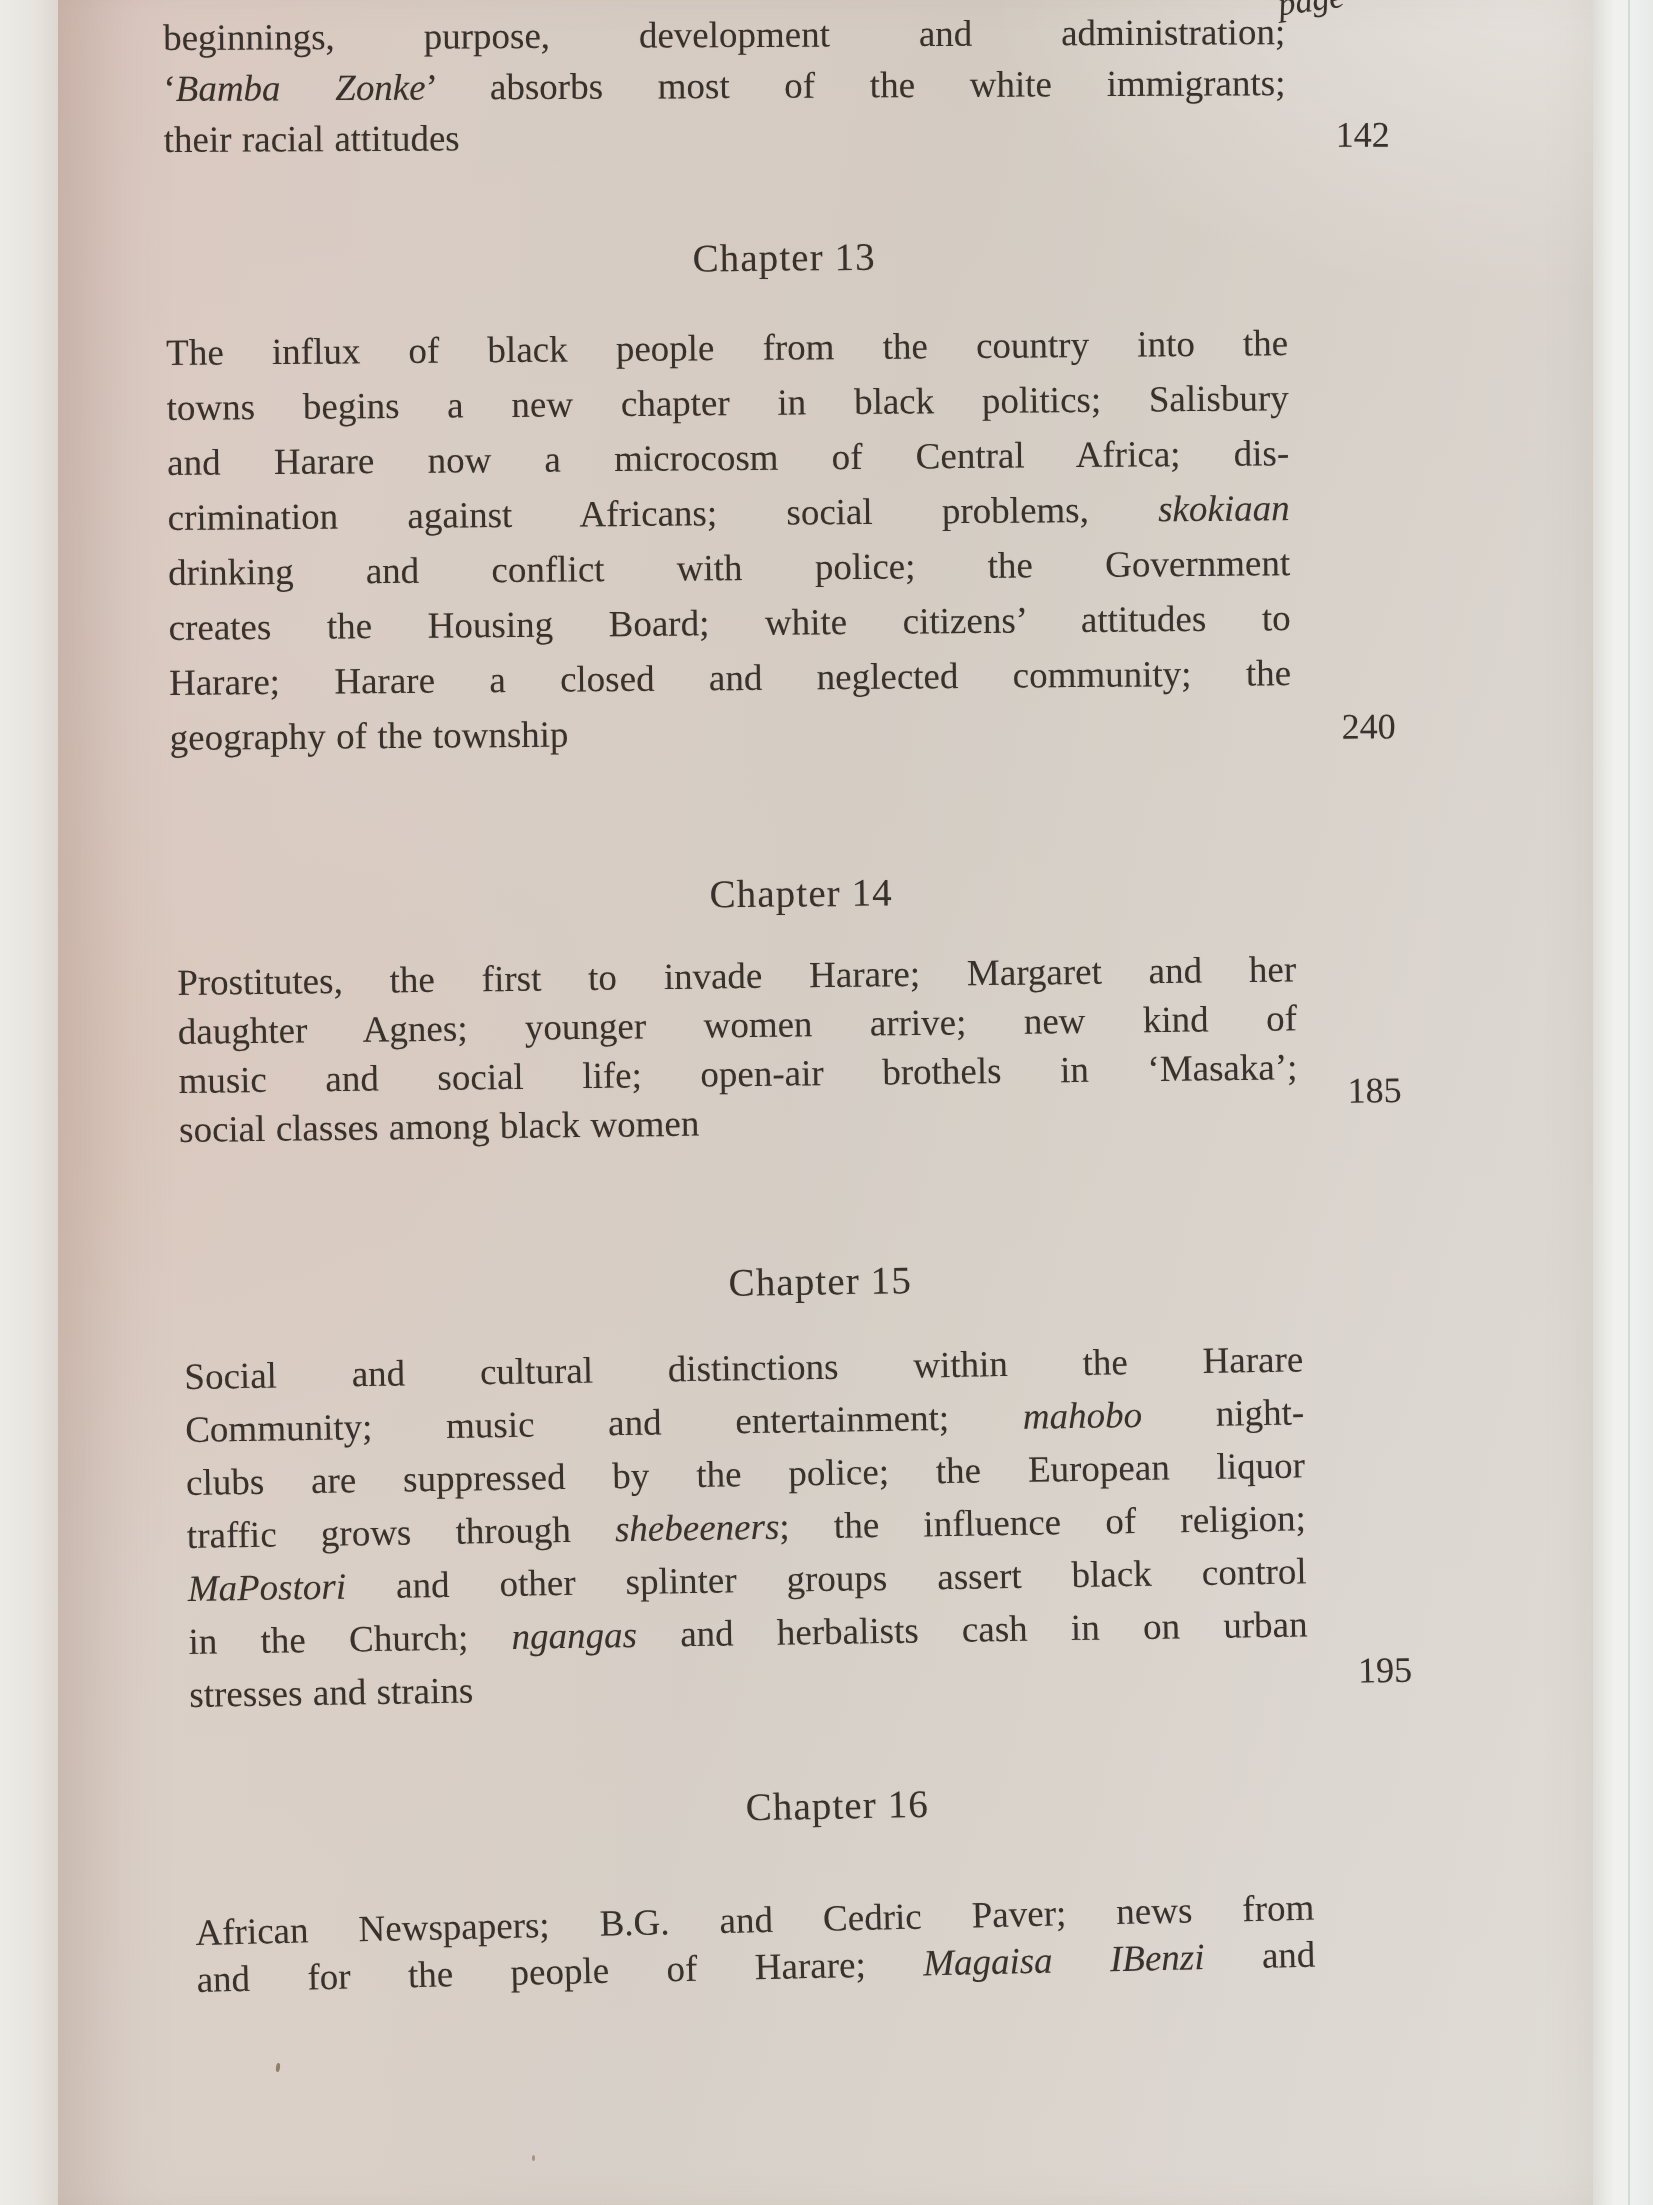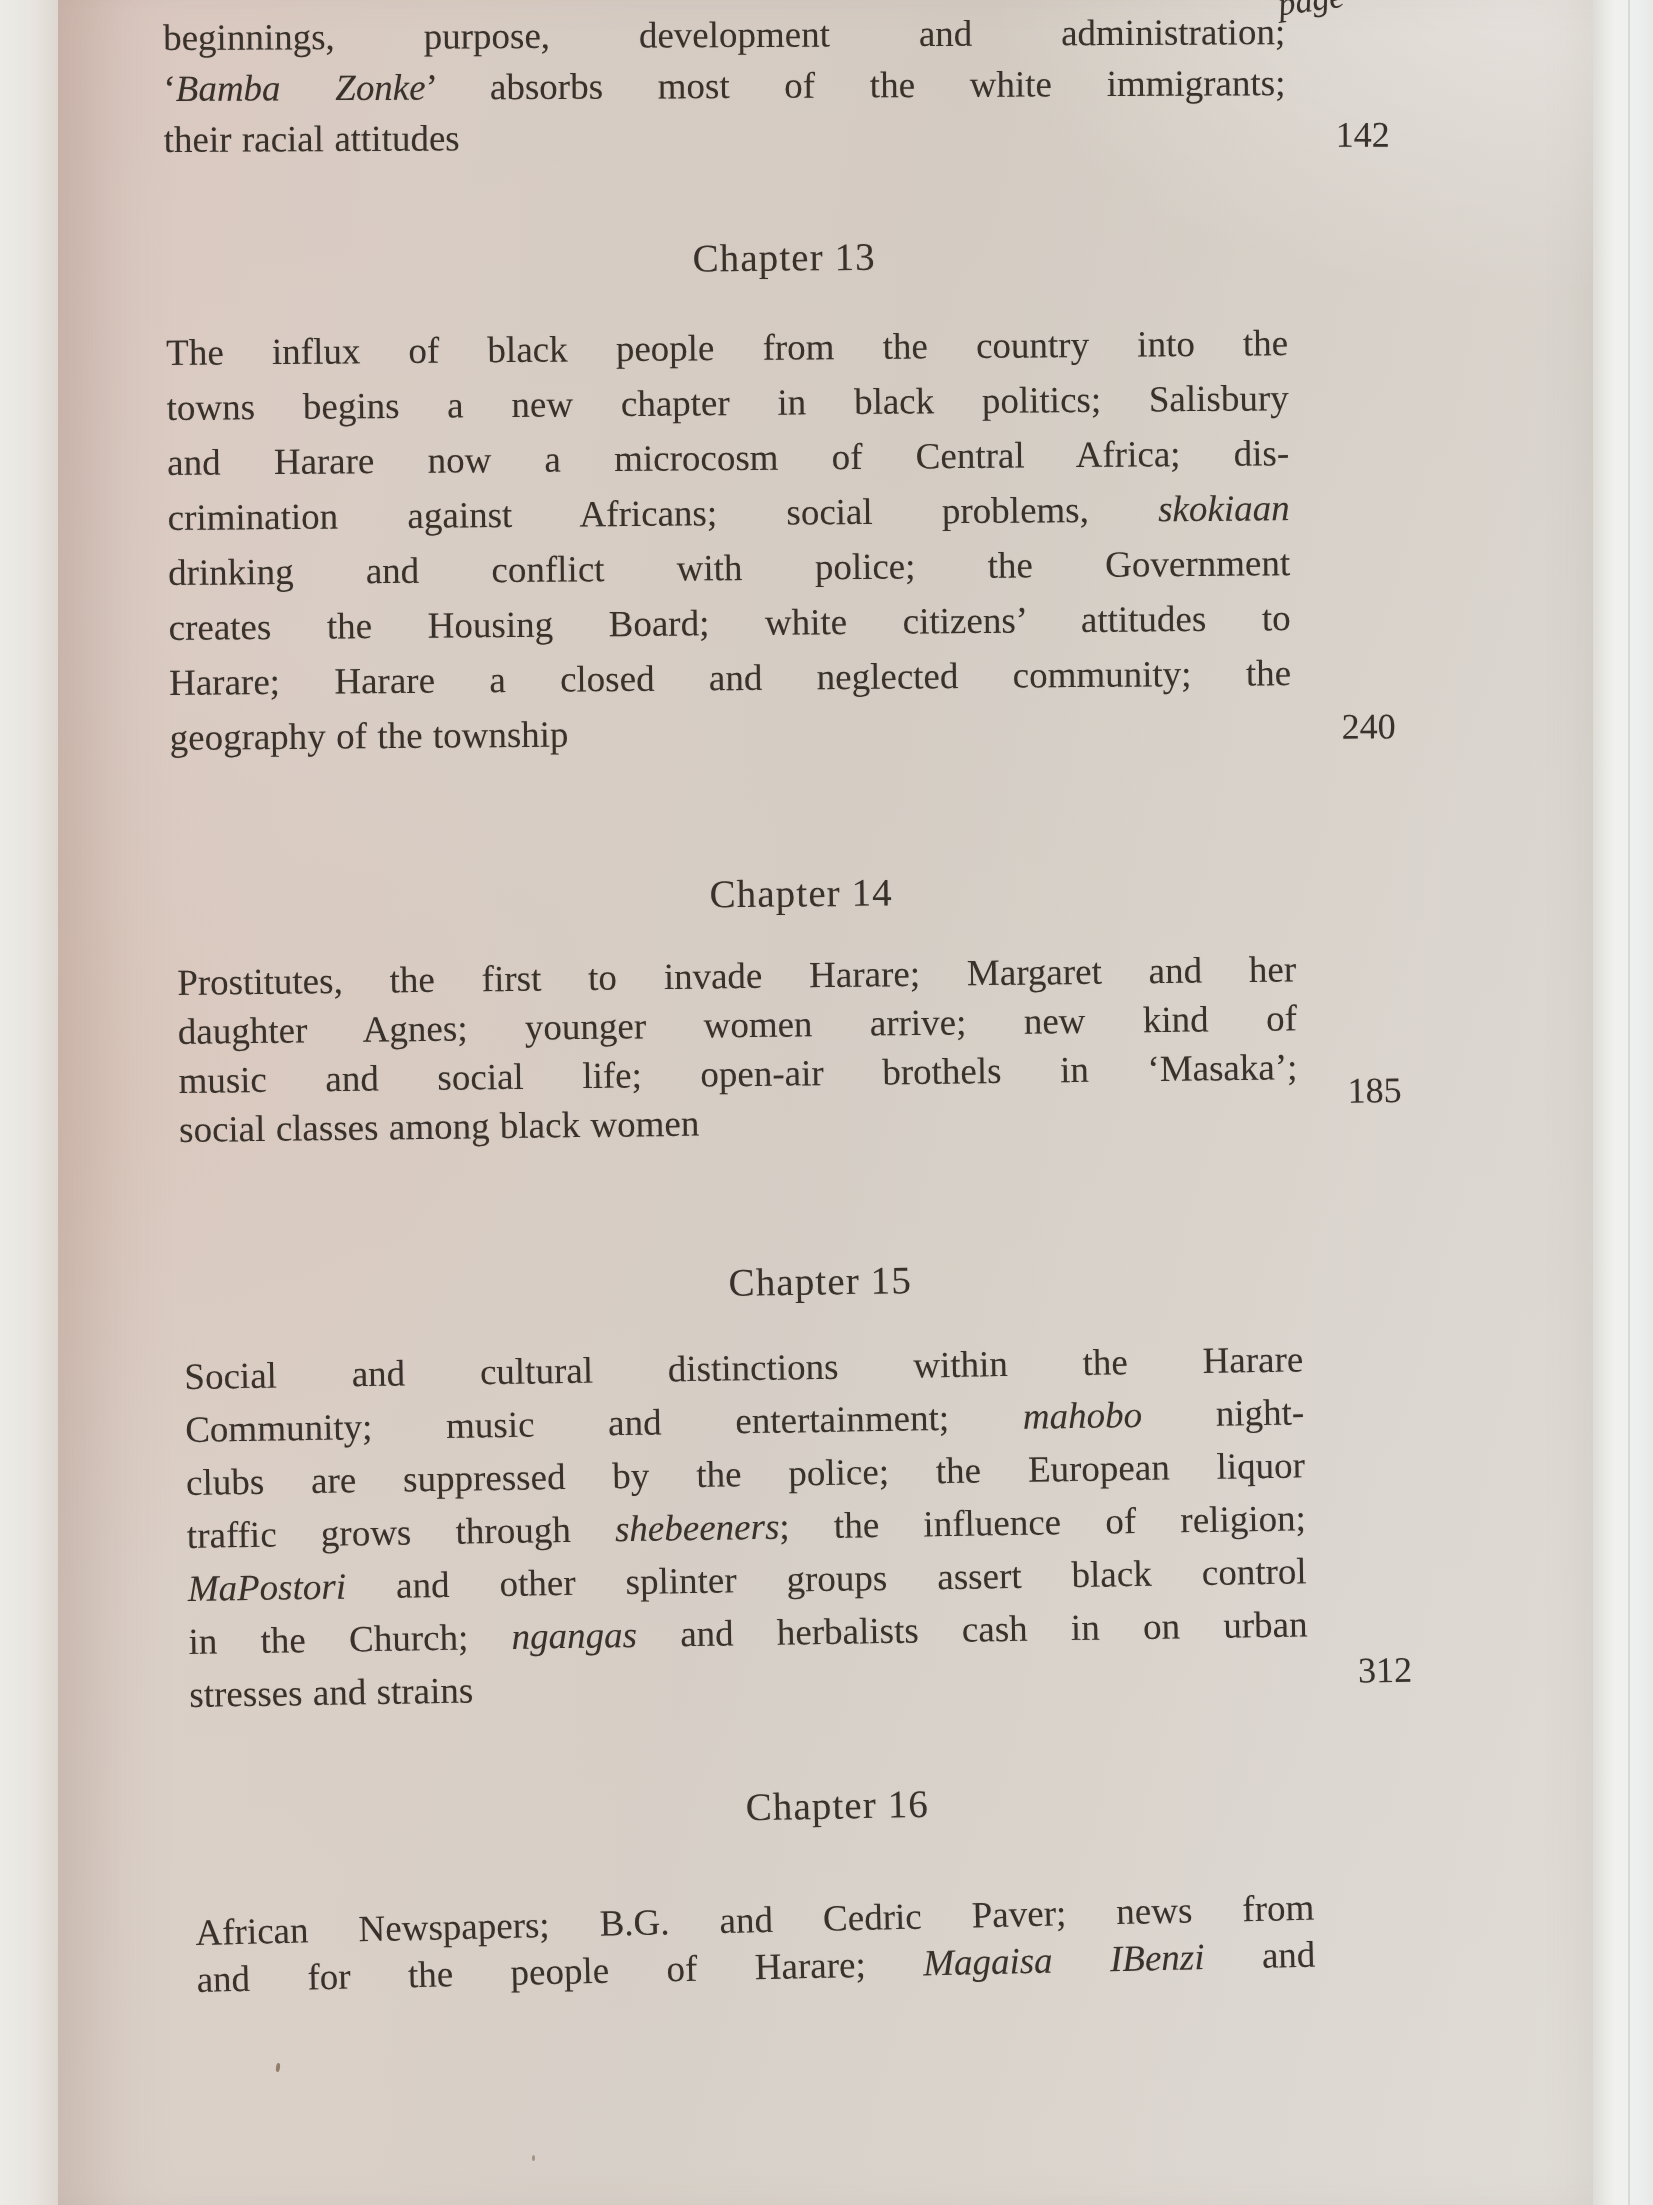--- a/index.html
+++ b/index.html
@@ -118,21 +118,21 @@
         </div>
         <div class="sec s5 heading"><span class="htext">Chapter 15</span></div>
         <div class="sec s6 paragraph">
           <div class="line"><span>Social and cultural distinctions within the Harare</span></div>
           <div class="line"><span>Community; music and entertainment; </span><span class="it">mahobo</span><span> night-</span></div>
           <div class="line"><span>clubs are suppressed by the police; the European liquor</span></div>
           <div class="line"><span>traffic grows through </span><span class="it">shebeeners</span><span>; the influence of religion;</span></div>
           <div class="line"><span class="it">MaPostori</span><span> and other splinter groups assert black control</span></div>
           <div class="line"><span>in the Church; </span><span class="it">ngangas</span><span> and herbalists cash in on urban</span></div>
           <div class="line last"><span>stresses and strains</span></div>
-          <span class="pagenum">312</span>
+          <span class="pagenum">195</span>
         </div>
         <div class="sec s7 heading"><span class="htext">Chapter 16</span></div>
         <div class="sec s8 paragraph">
           <div class="line"><span>African Newspapers; B.G. and Cedric Paver; news from</span></div>
           <div class="line last"><span>and for the people of Harare; </span><span class="it">Magaisa IBenzi</span><span> and</span></div>
         </div>
       </div>
     <div class="speck speck1"></div>
     <div class="speck speck2"></div>
   </div>

